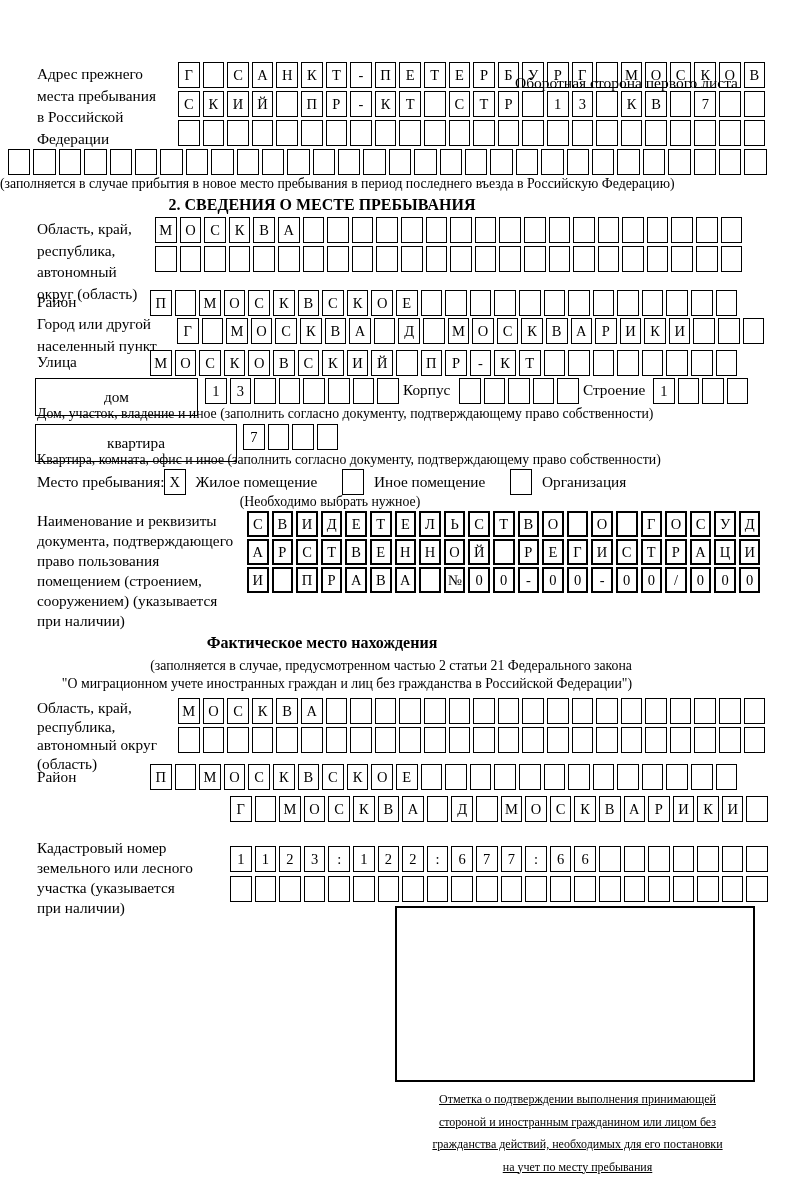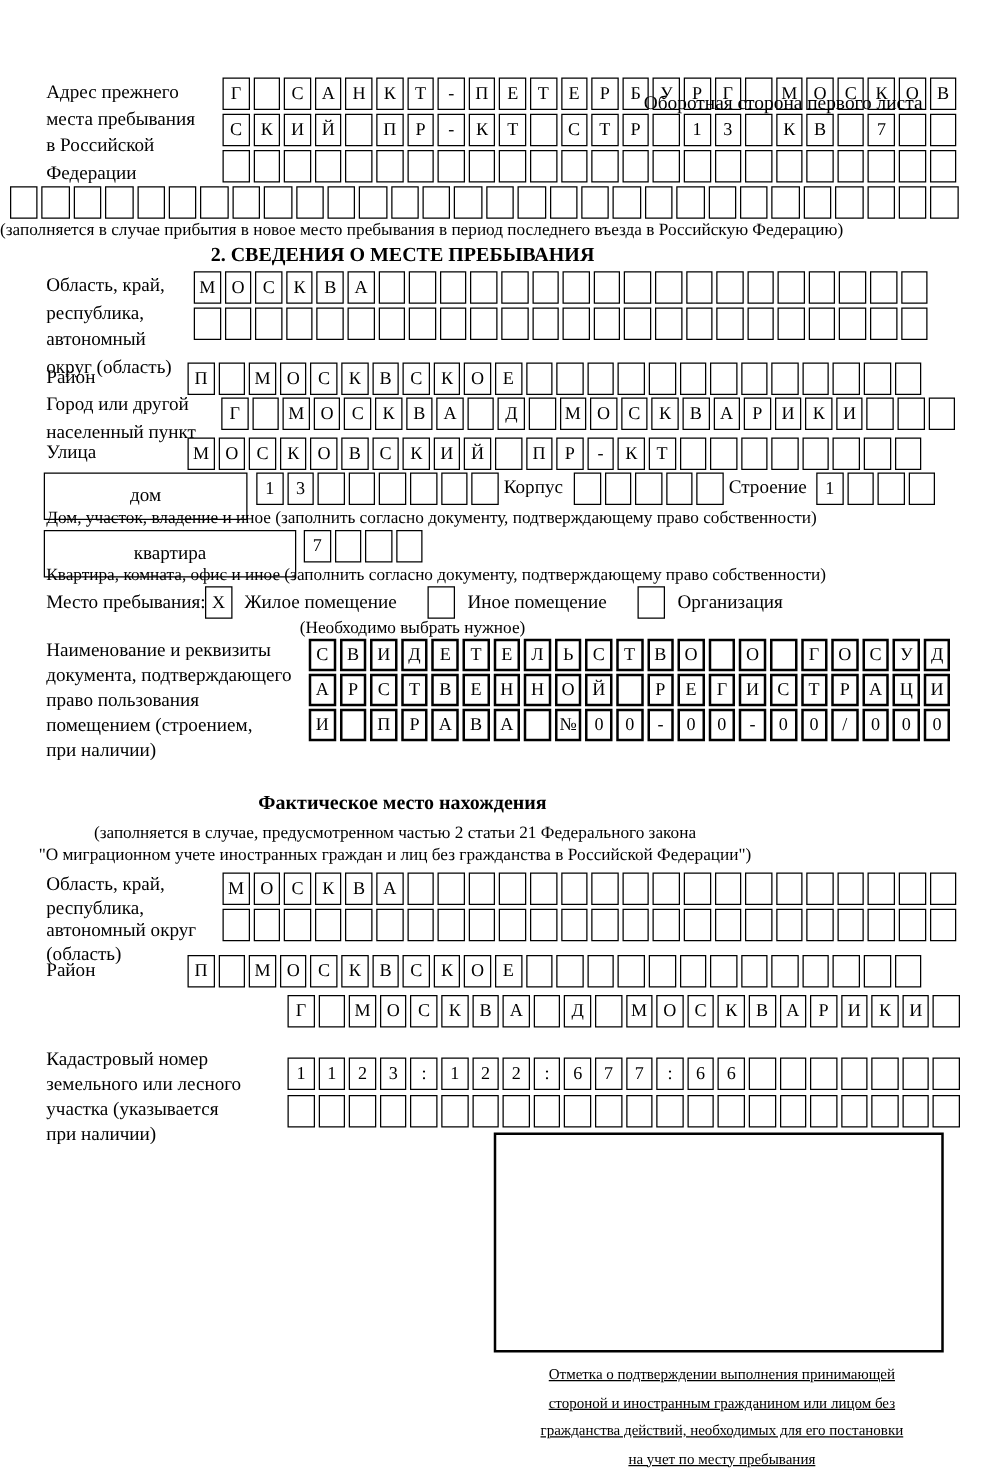--- a/index.html
+++ b/index.html
@@ -9,21 +9,21 @@
   .lbl{position:absolute;font-size:15.3px;line-height:21.5px;}
   .lbl.tight{line-height:20px;}
   .lbl.xtight{line-height:18.5px;}
   .inl{position:absolute;font-size:15.3px;white-space:nowrap;}
   .cells{position:absolute;display:flex;gap:3px;}
   .cell{flex:none;width:21.6px;height:26px;border:1.6px solid #000;box-sizing:border-box;
         display:flex;align-items:center;justify-content:center;font-size:14.5px;line-height:1;}
   .wide .cell{width:22.4px;}
   .thick .cell{border-width:2px;}
   .note{position:absolute;font-size:13.8px;white-space:nowrap;}
-  .center{left:0;width:632px;text-align:center;}
+  .center{left:0;width:632px;text-align:right;}
   .h2{position:absolute;left:0;width:644px;text-align:center;font-weight:bold;font-size:16px;}
   .wbox{position:absolute;height:38px;border:1.6px solid #000;box-sizing:border-box;
         display:flex;align-items:center;justify-content:center;font-size:15.3px;}
   .optrow{position:absolute;display:flex;gap:25px;align-items:center;}
   .opt{display:flex;align-items:center;gap:10px;}
   .opt .optlbl{font-size:15.3px;white-space:nowrap;}
   .stamp{position:absolute;border:2px solid #000;box-sizing:border-box;background:#fff;}
   .stampcap{position:absolute;text-align:center;font-size:12px;line-height:22.5px;text-decoration:underline;}
 </style>
 </head>
@@ -351,20 +351,21 @@
         <span class="optlbl">Организация</span>
       </span>
     </div>
   <div class="note" style="left:30px;top:494px;width:600px;text-align:center">(Необходимо выбрать нужное)</div>
 
   <div class="lbl tight" style="left:37px;top:511px">
     <div>Наименование и реквизиты</div>
     <div>документа, подтверждающего</div>
     <div>право пользования</div>
     <div>помещением (строением,</div>
+    <div>сооружением) (указывается</div>
     <div>при наличии)</div>
   </div>
   <div class="cells thick" style="left:247px;top:511px">
       <span class="cell">С</span>
       <span class="cell">В</span>
       <span class="cell">И</span>
       <span class="cell">Д</span>
       <span class="cell">Е</span>
       <span class="cell">Т</span>
       <span class="cell">Е</span>

